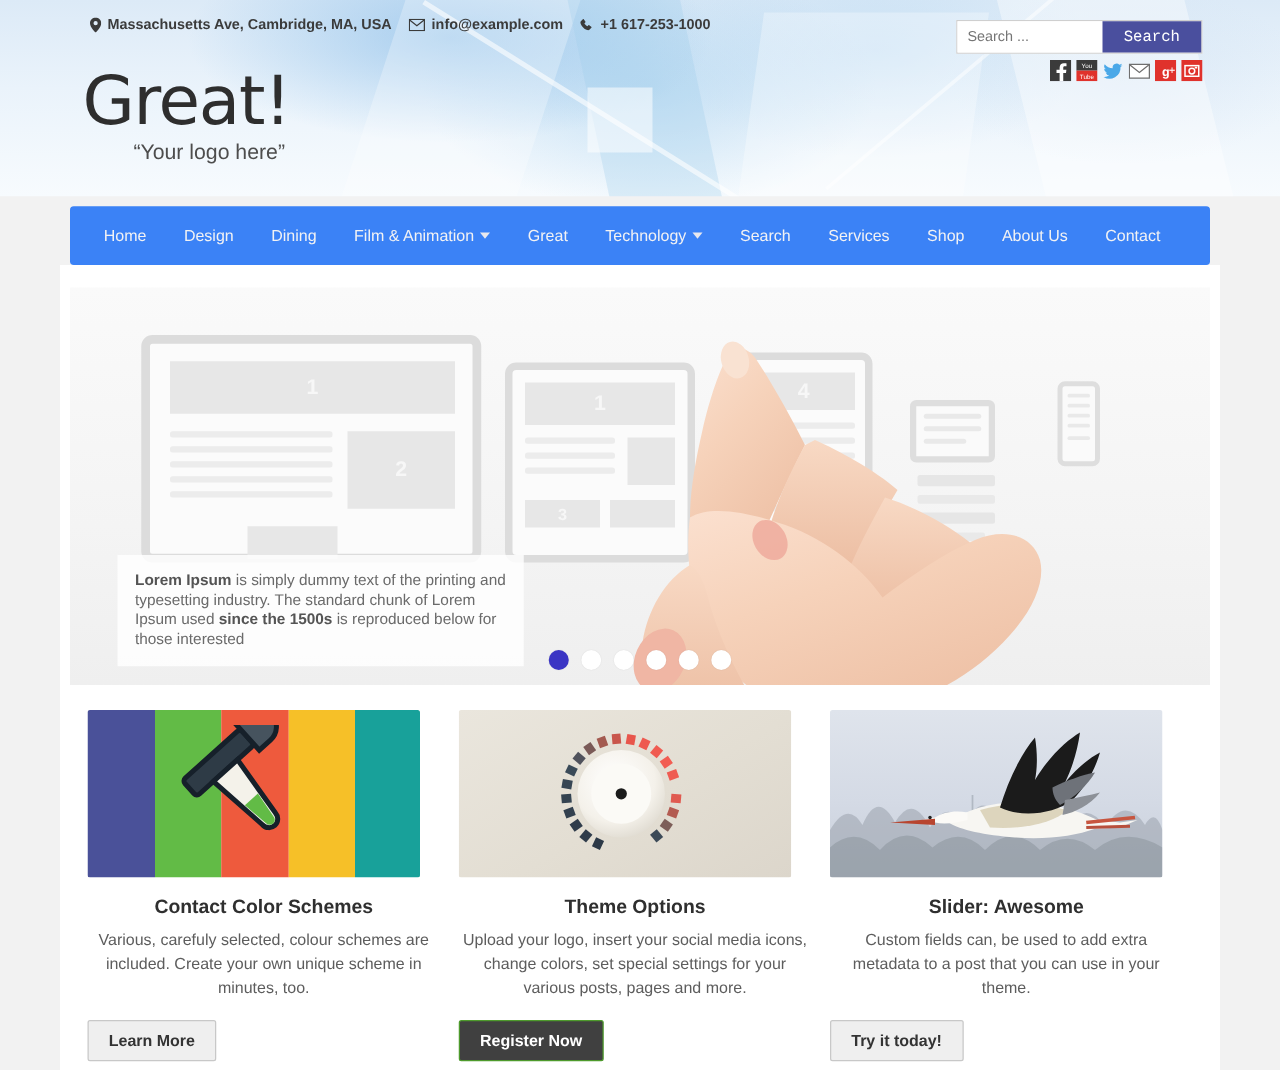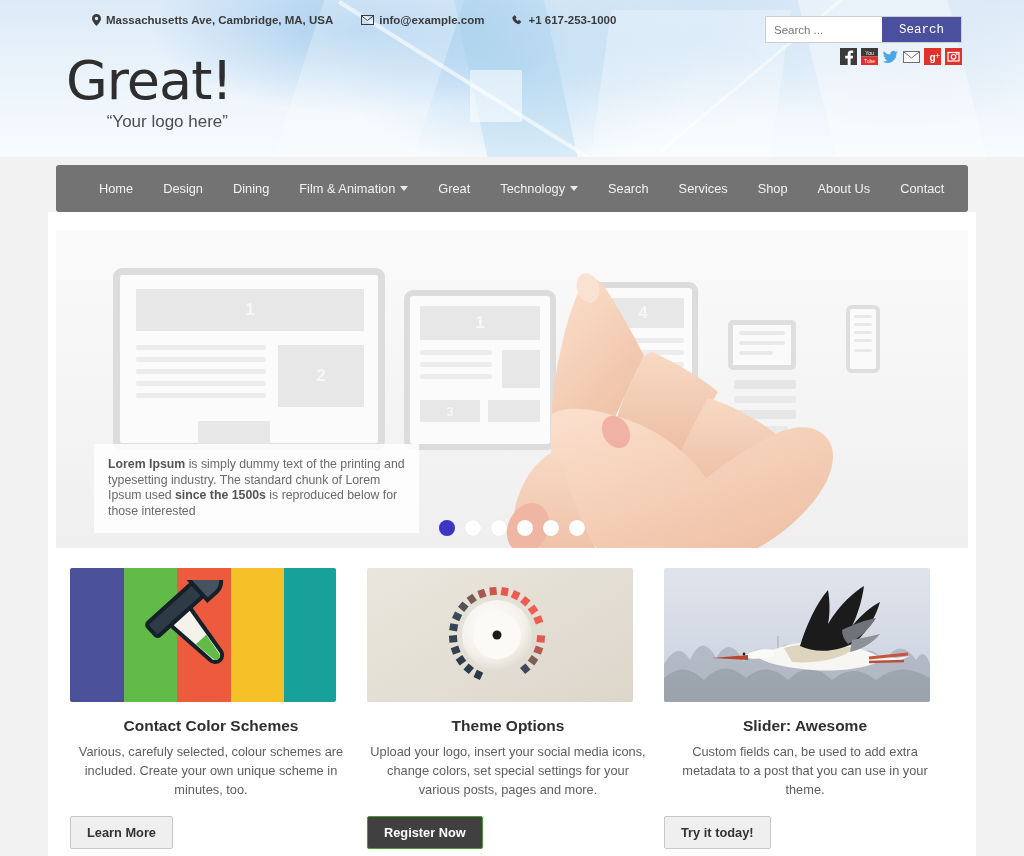--- a/index.html
+++ b/index.html
@@ -33,22 +33,22 @@
   .hdr-s4 { left: 820px; top: -10px; width: 150px; height: 200px; transform: skewX(14deg); background: rgba(255,255,255,.40); }
   .hdr-s5 { left: 470px; top: 70px; width: 52px; height: 52px; background: rgba(255,255,255,.55); }
   .hdr-s6 { left: 340px; top: 0px; width: 330px; height: 4px; transform: rotate(32deg); transform-origin: left top; background: rgba(255,255,255,.6); }
   .hdr-s7 { left: 660px; top: 150px; width: 300px; height: 3px; transform: rotate(-40deg); transform-origin: left top; background: rgba(255,255,255,.5); }
 
   .topbar {
     position: absolute; left: 0; top: 0; width: 1024px; height: 40px;
     display: flex; align-items: center;
   }
   .contact {
-    display: flex; align-items: center; gap: 28px;
-    margin-left: 92px; font-size: 11.5px; font-weight: bold; color: #3b3b3b;
+    display: flex; align-items: center; gap: 14px;
+    margin-left: 72px; font-size: 11.5px; font-weight: bold; color: #3b3b3b;
   }
   .contact .citem { display: flex; align-items: center; gap: 5px; white-space: nowrap; }
   .contact svg { display: block; }
 
   .search-wrap {
     position: absolute; right: 62px; top: 16px;
     display: flex; height: 27px;
     border: 1px solid #cfcfcf; background: #fff;
   }
   .search-input {
@@ -74,22 +74,22 @@
     letter-spacing: -1px;
   }
   .logo-sub {
     font-size: 17px; color: #4d4d4d; text-align: right;
     margin-top: -6px; padding-right: 4px;
   }
 
   
   .nav {
     position: absolute; left: 56px; top: 165px; width: 912px; height: 47px;
-    background: #737373; border-radius: 3px;
-    display: flex; align-items: center; padding-left: 28px;
+    background: #3b82f6; border-radius: 3px;
+    display: flex; align-items: center; padding-left: 12px;
   }
   .nav-item {
     color: #f2f2f4; font-size: 12.8px; padding: 0 15px; height: 47px;
     display: flex; align-items: center; gap: 5px; cursor: pointer; white-space: nowrap;
   }
   .caret { border-left: 4px solid transparent; border-right: 4px solid transparent; border-top: 5px solid #e8e8ee; display: inline-block; }
 
   
   .content { position: absolute; left: 48px; top: 212px; width: 928px; height: 644px; background: #fff; }
   .slider {

